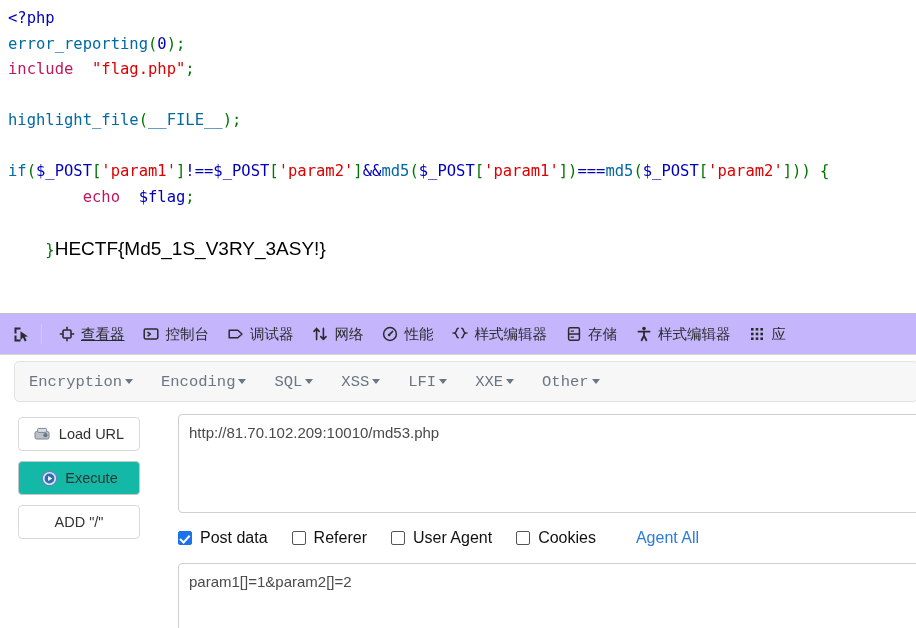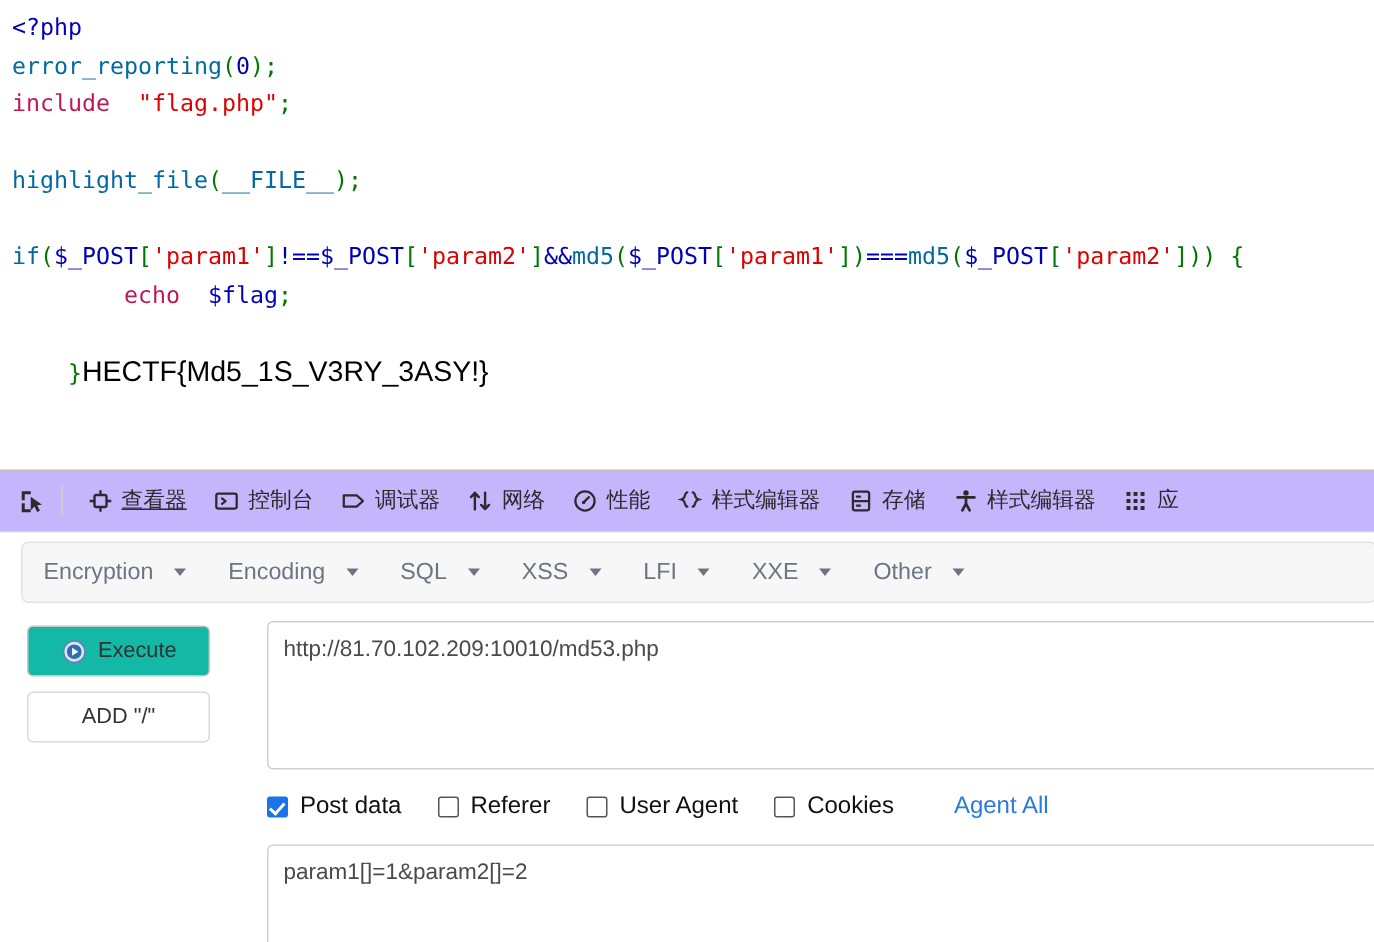--- a/index.html
+++ b/index.html
@@ -124,22 +124,23 @@
     align-items: center;
     padding-left: 14px;
     box-sizing: border-box;
   }
   .hb-menu {
     font-size: 15.5px;
     color: #6b7684;
     margin-right: 28px;
     display: inline-flex;
     align-items: center;
-    gap: 14px;
+    gap: 3px;
     cursor: default;
+    font-family: Liberation Mono, monospace;
   }
   .caret {
     display: inline-block;
     width: 0; height: 0;
     border-left: 4.5px solid transparent;
     border-right: 4.5px solid transparent;
     border-top: 5px solid #6b7684;
   }
 
   #hb-body {
@@ -402,20 +403,30 @@
         </div>
         <div class="hb-menu">
           <span>Other</span>
           <span class="caret"></span>
         </div>
       </div>
 
     <div id="hb-body">
 
       <div id="hb-buttons">
+          <div class="hb-btn">
+            <span class="bico">
+              <svg width="17" height="15" viewBox="0 0 17 15">
+                <rect x="1" y="4.5" width="14" height="7.5" rx="1.6" fill="#b9c2cb" stroke="#7d8691" stroke-width="1"></rect>
+                <rect x="3.6" y="1.4" width="9" height="4" rx="1" fill="#d8dee4" stroke="#7d8691" stroke-width="1"></rect>
+                <circle cx="11.4" cy="8.2" r="2.1" fill="#6d767f"></circle>
+              </svg>
+            </span>
+            <span>Load URL</span>
+          </div>
           <div class="hb-btn pressed">
             <span class="bico">
               <svg width="17" height="17" viewBox="0 0 17 17">
                 <circle cx="8.5" cy="8.5" r="7.2" fill="#d8e6f5" stroke="#5d88b5" stroke-width="1.2"></circle>
                 <circle cx="8.5" cy="8.5" r="4.9" fill="#2f6fb0"></circle>
                 <path d="M7.1 5.9l4.1 2.6-4.1 2.6z" fill="#ffffff"></path>
               </svg>
             </span>
             <span>Execute</span>
           </div>

